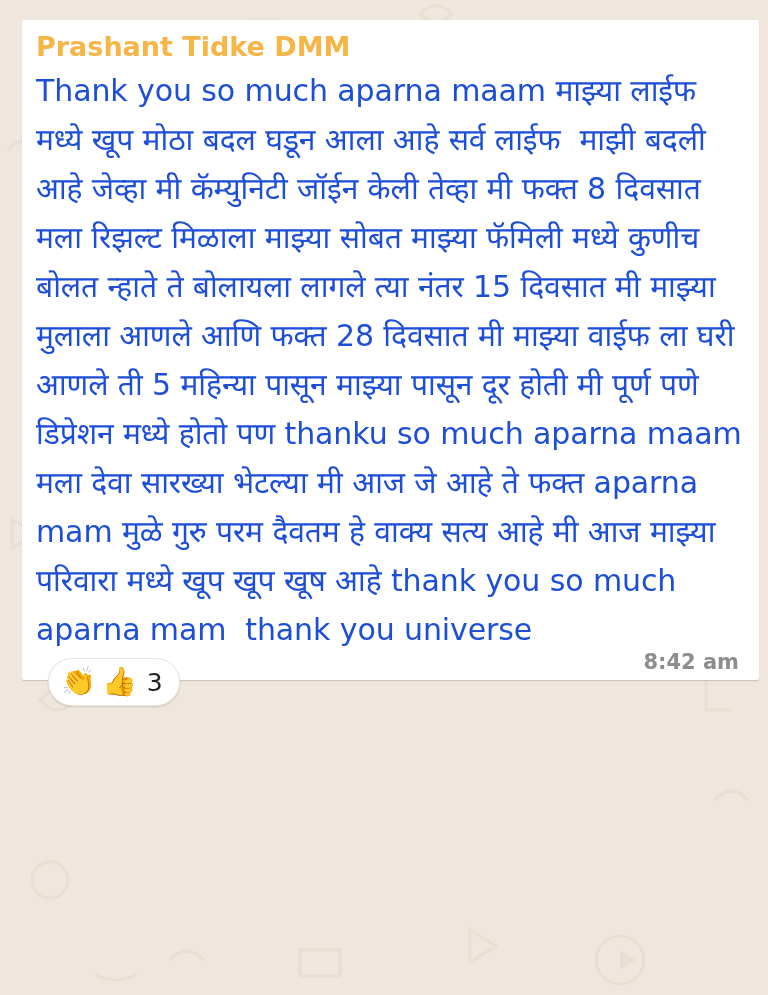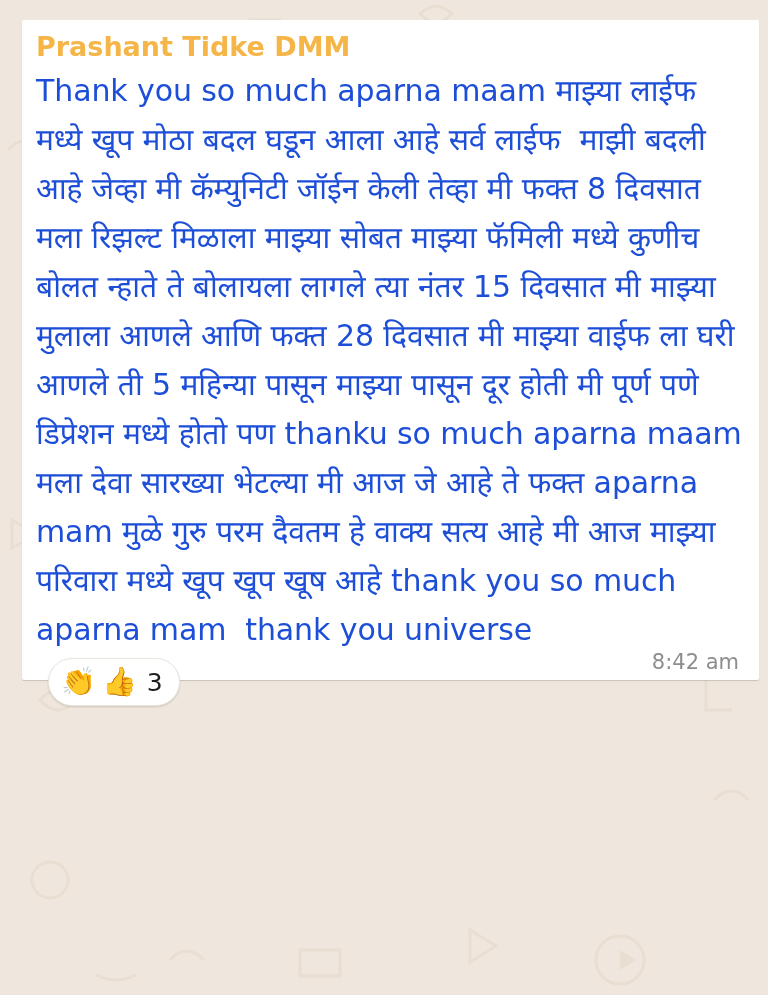--- a/index.html
+++ b/index.html
@@ -64,20 +64,21 @@
     word-wrap: break-word;
     letter-spacing: -0.1px;
   }
 
   .meta-row {
     display: flex;
     justify-content: flex-end;
     align-items: flex-start;
     margin-top: -4px;
     padding-right: 6px;
+    font-weight: bold;
   }
 
   .timestamp {
     color: #8d8d8d;
     font-size: 21px;
     font-family: "DejaVu Sans", sans-serif;
   }
 
   
   .reaction-pill {

